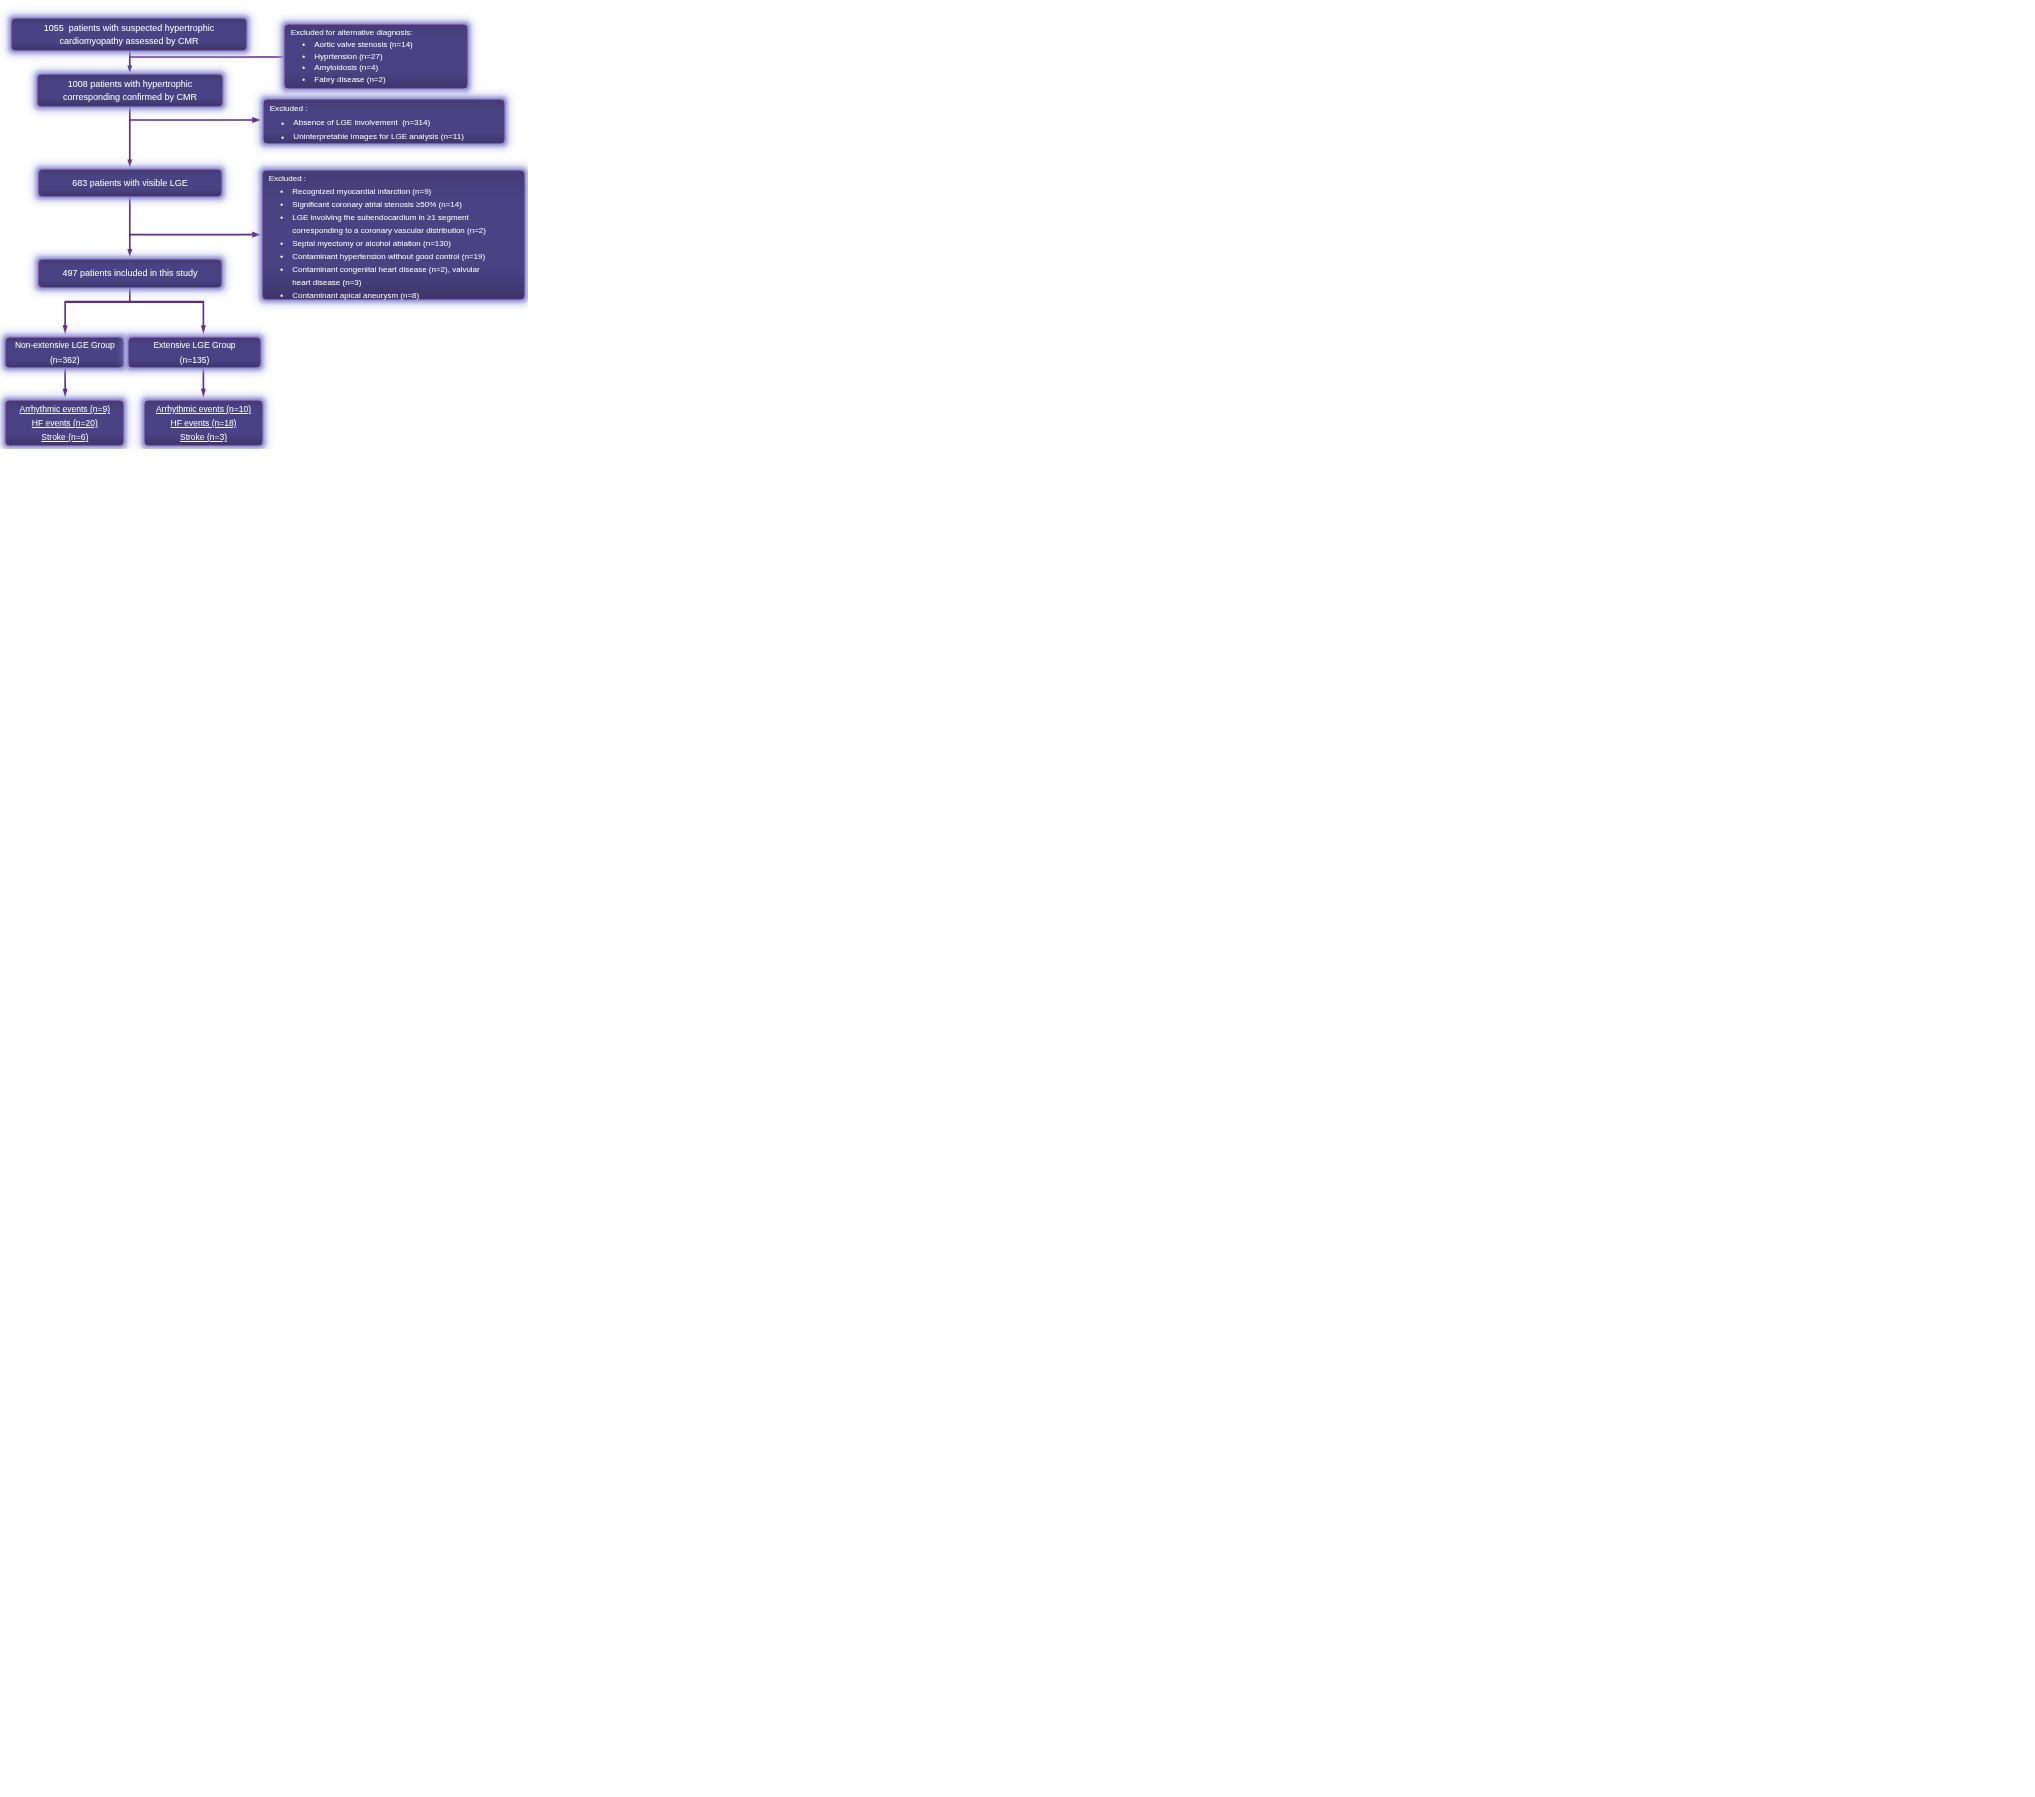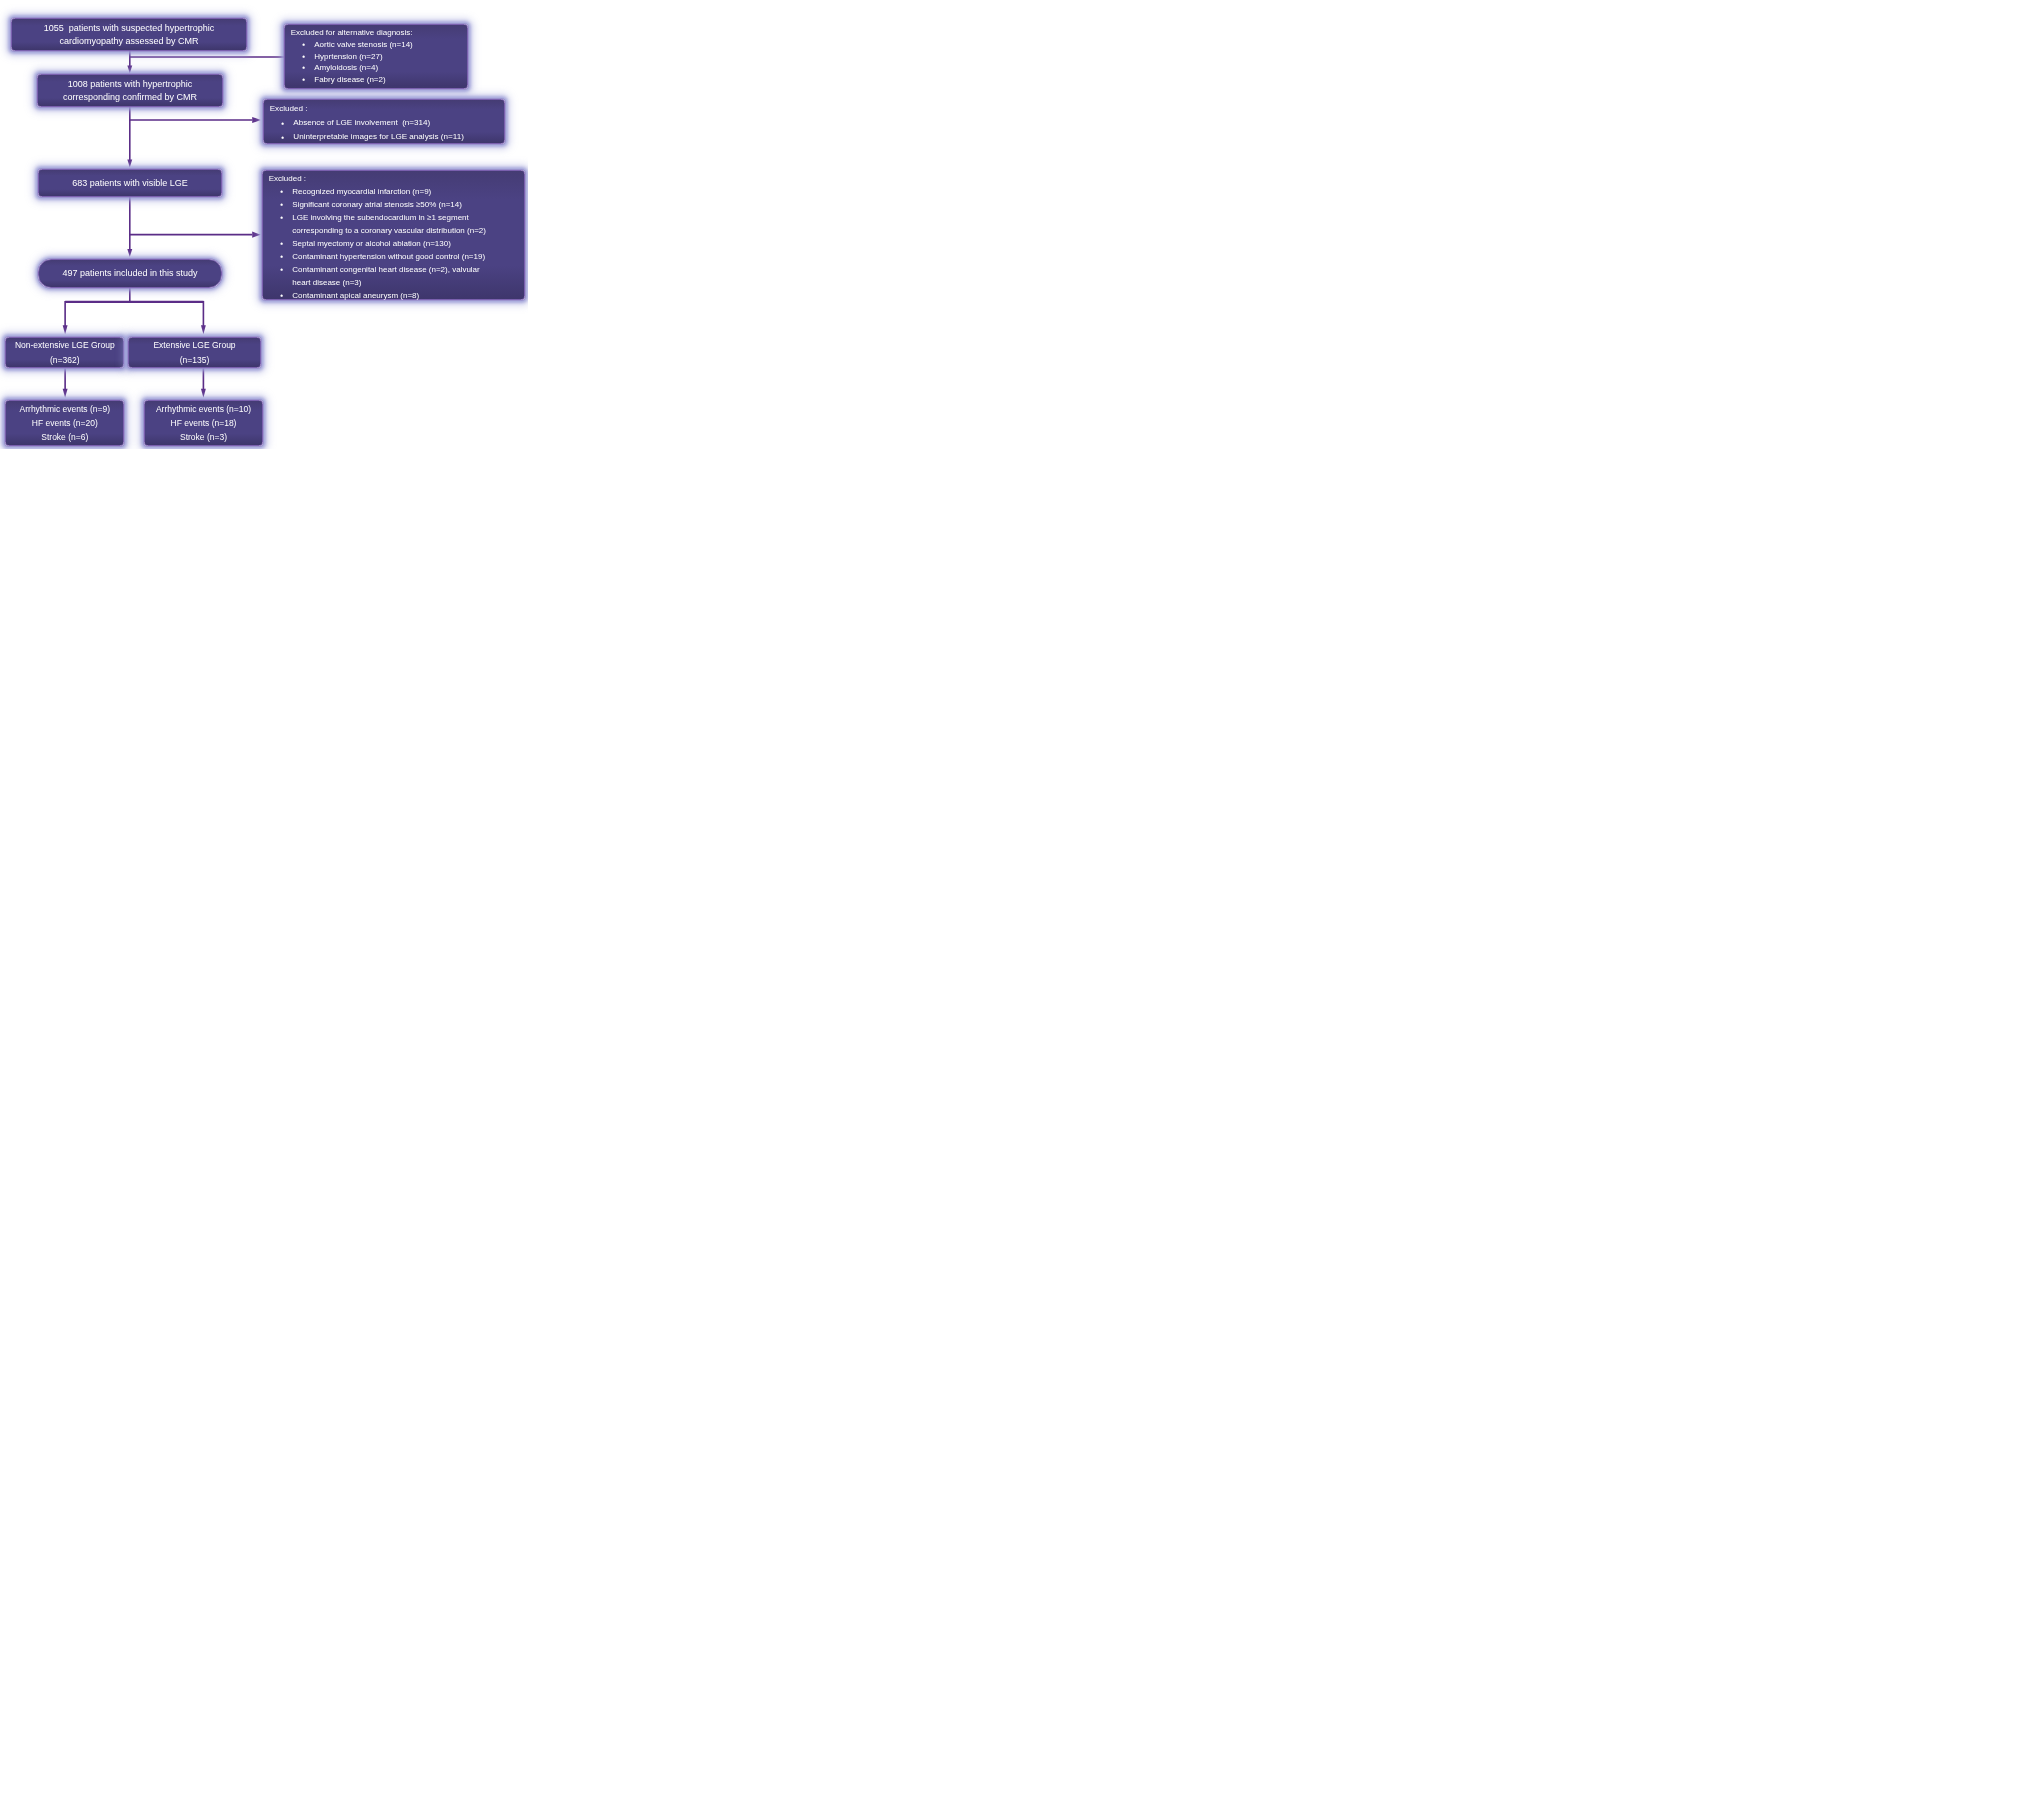--- a/index.html
+++ b/index.html
@@ -21,21 +21,21 @@
                0 0 3.3px 2.4px rgba(154,155,214,0.85),
                0 0 7.3px 5.3px rgba(158,160,218,0.35);
     color:#ffffff;
   }
   .node.center{
     display:flex;flex-direction:column;justify-content:center;align-items:center;
     text-align:center;
   }
   .big .line{font-size:9px;line-height:13px;white-space:pre-wrap;}
   .grp .line{font-size:8.5px;line-height:14.2px;white-space:pre-wrap;}
-  .out .line{font-size:8.5px;line-height:14px;white-space:pre-wrap;}
+  .out .line{font-size:8.5px;line-height:14px;white-space:pre-wrap;text-decoration:underline;}
   .excl{padding:1.6px 4.9px 0 5.7px;}
   .excl .hdr{color:#ffffff;white-space:pre-wrap;}
   .excl ul{list-style:none;margin:0;padding:0;}
   .excl li{position:relative;padding-left:23.6px;}
   .excl .bullet{
     position:absolute;left:11.4px;top:0;
     font-size:5.3px;
   }
   .excl .line{white-space:pre-wrap;}
   .exclA .hdr,.exclA .line{font-size:8px;line-height:11.8px;}
@@ -184,21 +184,21 @@
         <div class="line">Contaminant congenital heart disease (n=2), valvular</div>
         <div class="line">heart disease (n=3)</div>
       </li>
       <li>
         <span class="bullet">●</span>
         <div class="line">Contaminant apical aneurysm (n=8)</div>
       </li>
     </ul>
   </div>
 
-  <div class="node center big" style="left:38px;top:259px;width:184px;height:29px;border-radius:13px;">
+  <div class="node center big" style="left:38px;top:259px;width:184px;height:29px;">
     <div class="line">497 patients included in this study</div>
   </div>
 
   <div class="node center grp" style="left:5.3px;top:337px;width:119px;height:31px;">
     <div class="line">Non-extensive LGE Group</div>
     <div class="line">(n=362)</div>
   </div>
 
   <div class="node center grp" style="left:128px;top:337px;width:133px;height:31px;">
     <div class="line">Extensive LGE Group</div>

